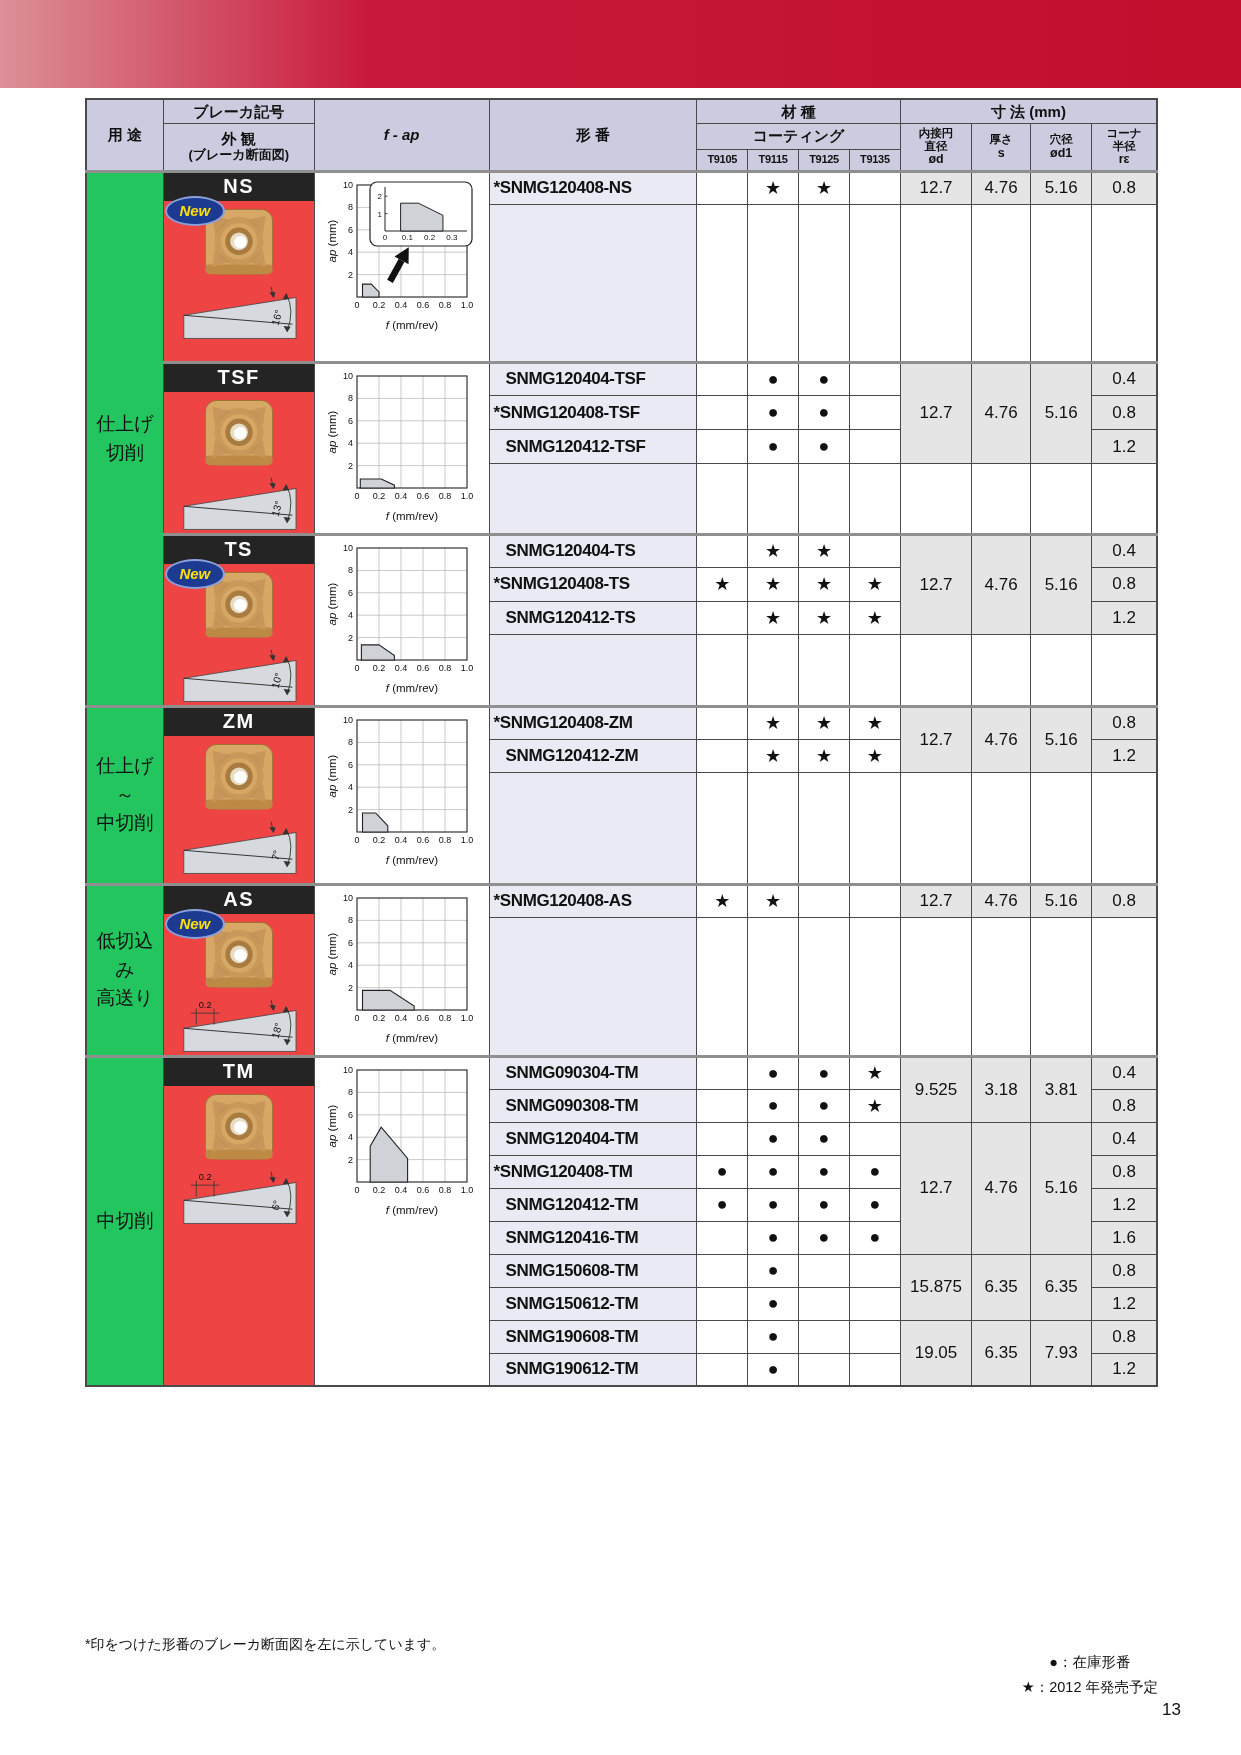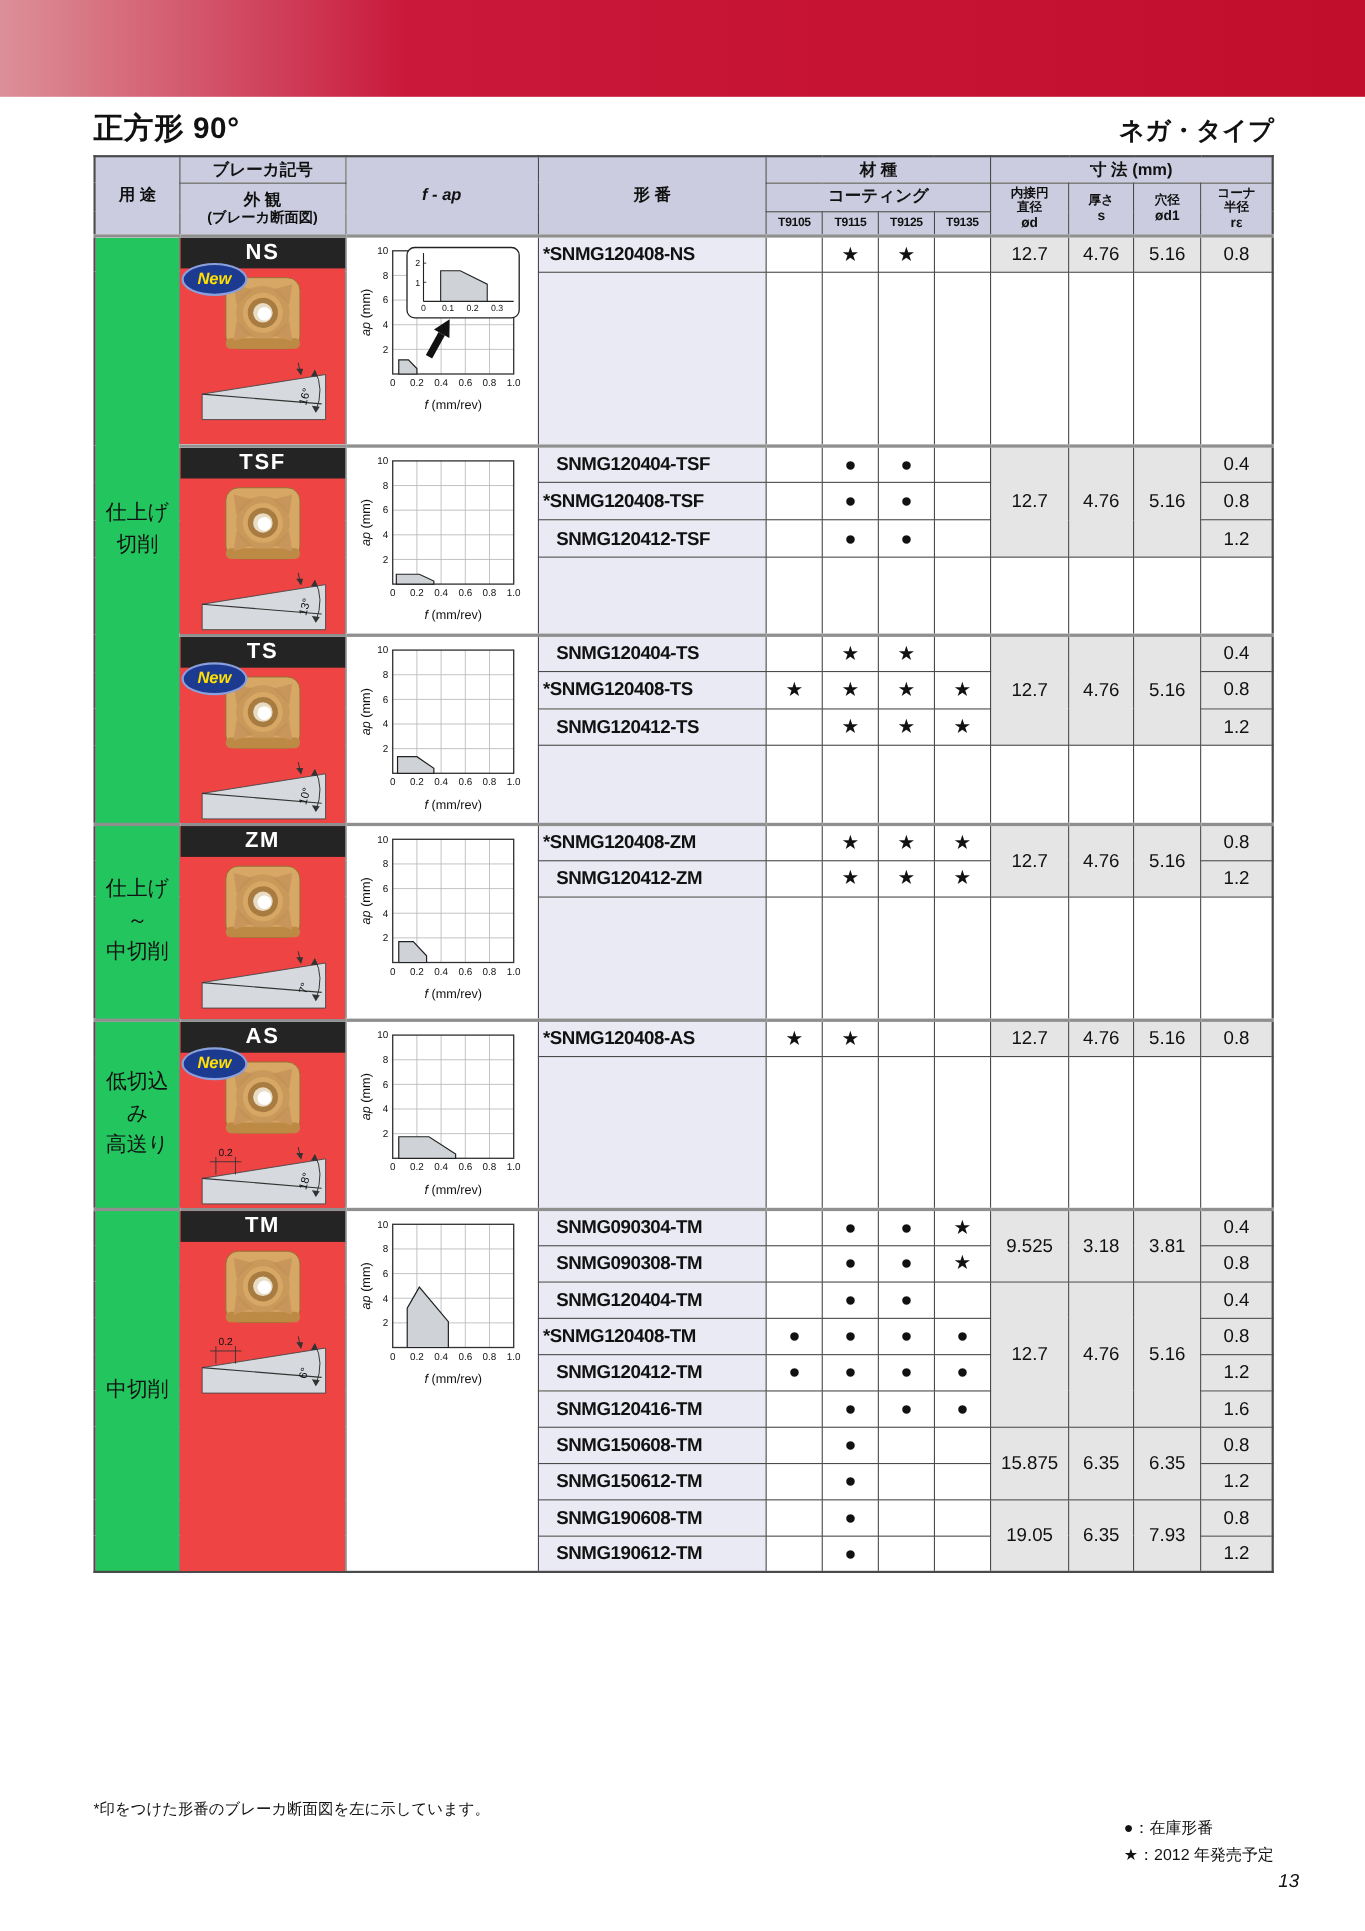--- a/index.html
+++ b/index.html
@@ -42,33 +42,29 @@
   .bbar{height:28px;background:#242424;color:#fff;font-weight:bold;font-size:20px;
     display:flex;align-items:center;justify-content:center;letter-spacing:1.5px;}
   .insertbox{text-align:center;margin-top:4px;line-height:0;}
   .xsecbox{text-align:center;margin-top:2px;line-height:0;}
   .newbadge{position:absolute;left:1px;top:23px;width:56px;height:26px;border-radius:50%;
     background:#1c3a8f;border:2px solid #8aa0dc;color:#ffe000;font-style:italic;font-weight:bold;
     font-size:15px;display:flex;align-items:center;justify-content:center;z-index:3;}
   .chartcell svg{margin-top:5px;}
 
   .footnote{position:absolute;left:85px;top:1636px;font-size:14px;}
-  .legend{position:absolute;right:83px;top:1650px;text-align:left;font-size:14.5px;line-height:1.7;}
-  .pagenum{position:absolute;right:60px;top:1700px;font-size:17px;font-style:italic;}
+  .legend{position:absolute;right:83px;top:1650px;text-align:center;font-size:14.5px;line-height:1.7;}
+  .pagenum{position:absolute;right:60px;top:1700px;font-size:17px;}
 </style>
 </head>
 <body>
 
 <div class="topbar"></div>
 
 <div class="content">
-  <div class="titlerow">
-    <div class="title-left">正方形 90°</div>
-    <div class="title-right">ネガ・タイプ</div>
-  </div>
 
   <table>
     <colgroup>
       <col style="width:76px">
         <col style="width:148px">
         <col style="width:172px">
         <col style="width:204px">
       <col style="width:50px">
         <col style="width:50px">
         <col style="width:50px">

